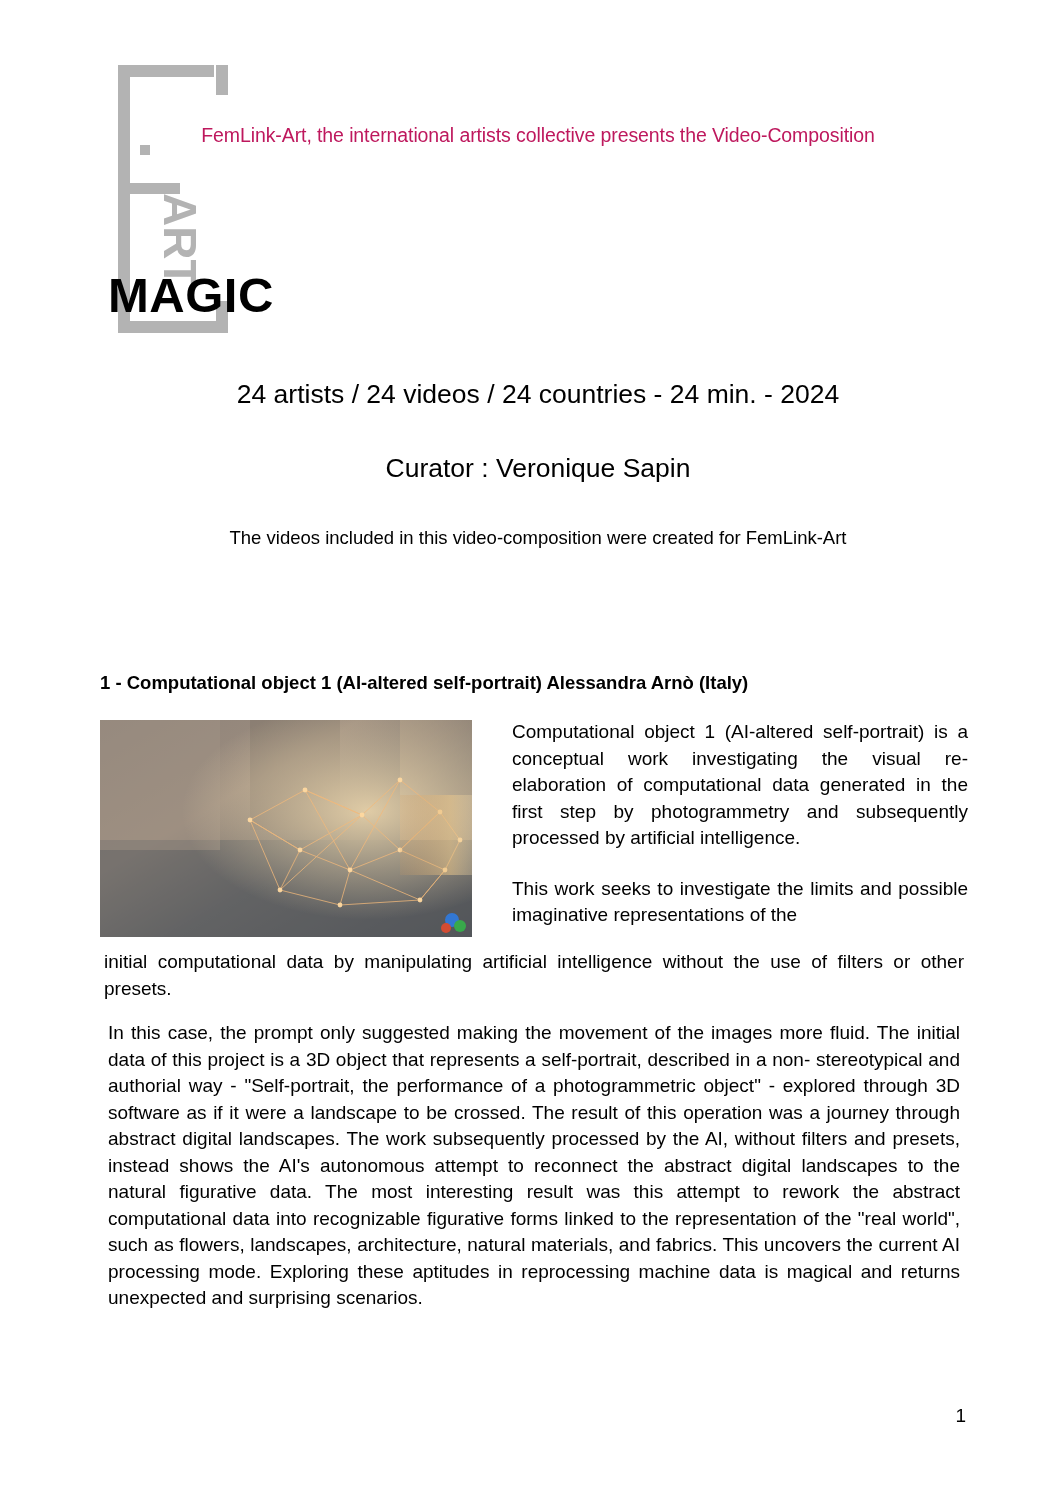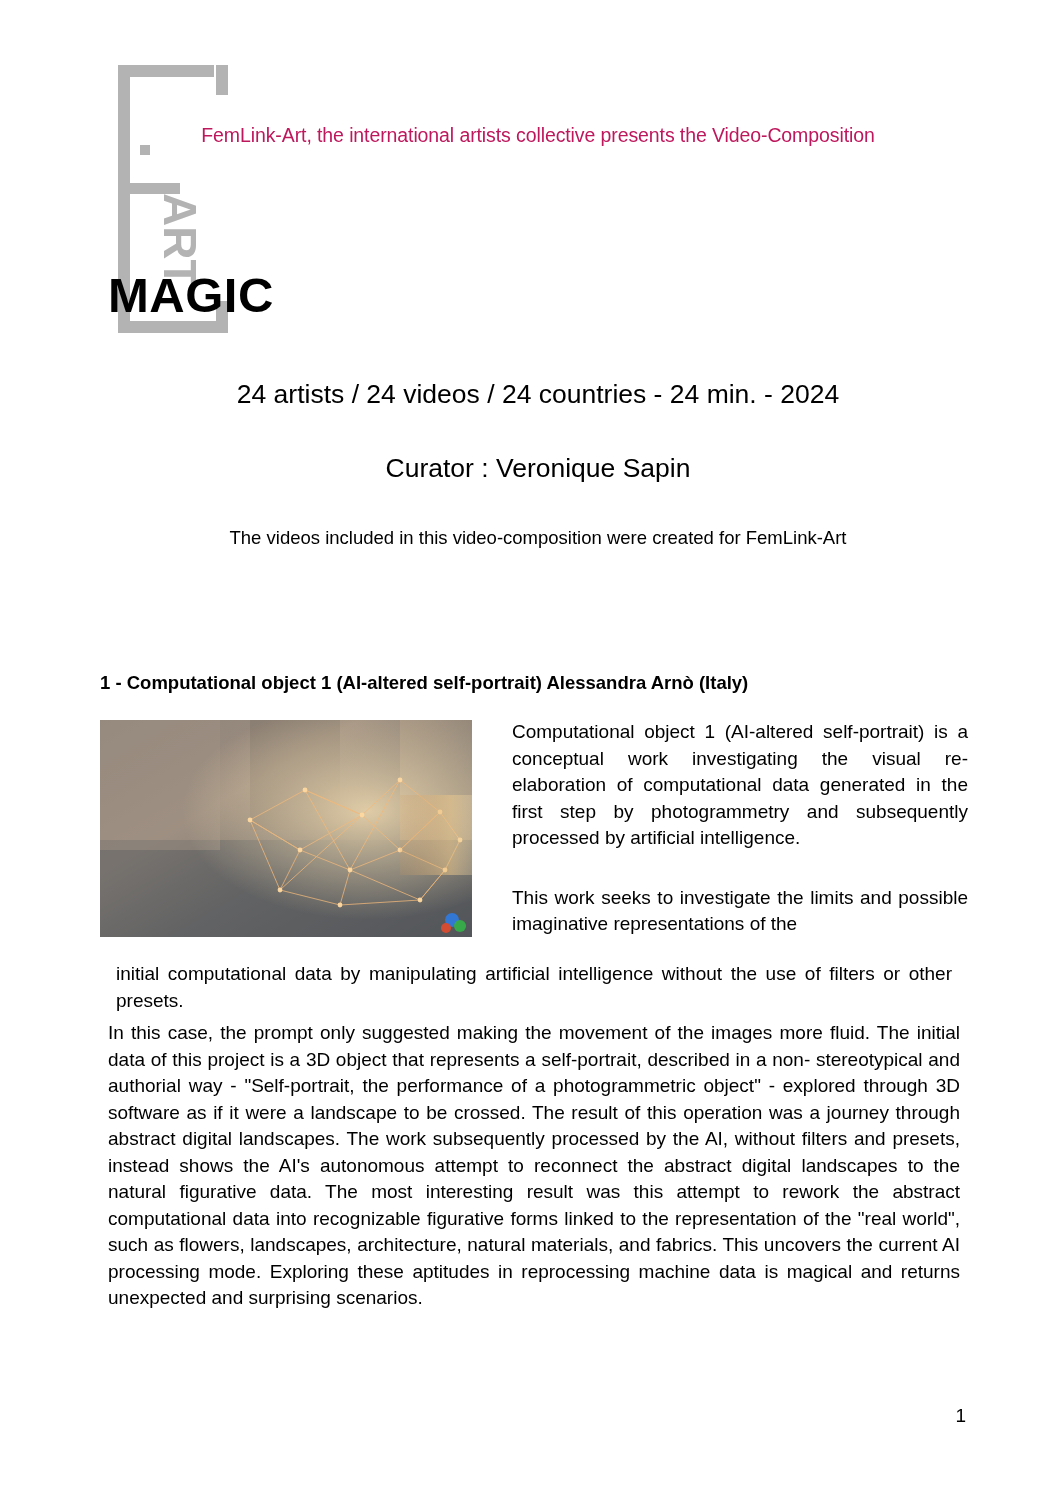--- a/index.html
+++ b/index.html
@@ -105,32 +105,32 @@
   .para-right {
     position: absolute;
     left: 512px;
     top: 719px;
     width: 456px;
     font-size: 19px;
     line-height: 26.5px;
     text-align: justify;
   }
   .para-right p { margin: 0; }
-  .para-right p + p { margin-top: 33px; }
+  .para-right p + p { margin-top: 24px; }
 
   .para-wrap {
     position: absolute;
     left: 100px;
     top: 945px;
     width: 868px;
     font-size: 19px;
     line-height: 26.5px;
     text-align: justify;
   }
-  .para-wrap p { margin: 16px; }
+  .para-wrap p { margin: 4px; }
 
   .para-body {
     position: absolute;
     left: 100px;
     top: 1012px;
     width: 868px;
     font-size: 19px;
     line-height: 26.5px;
     text-align: justify;
   }

